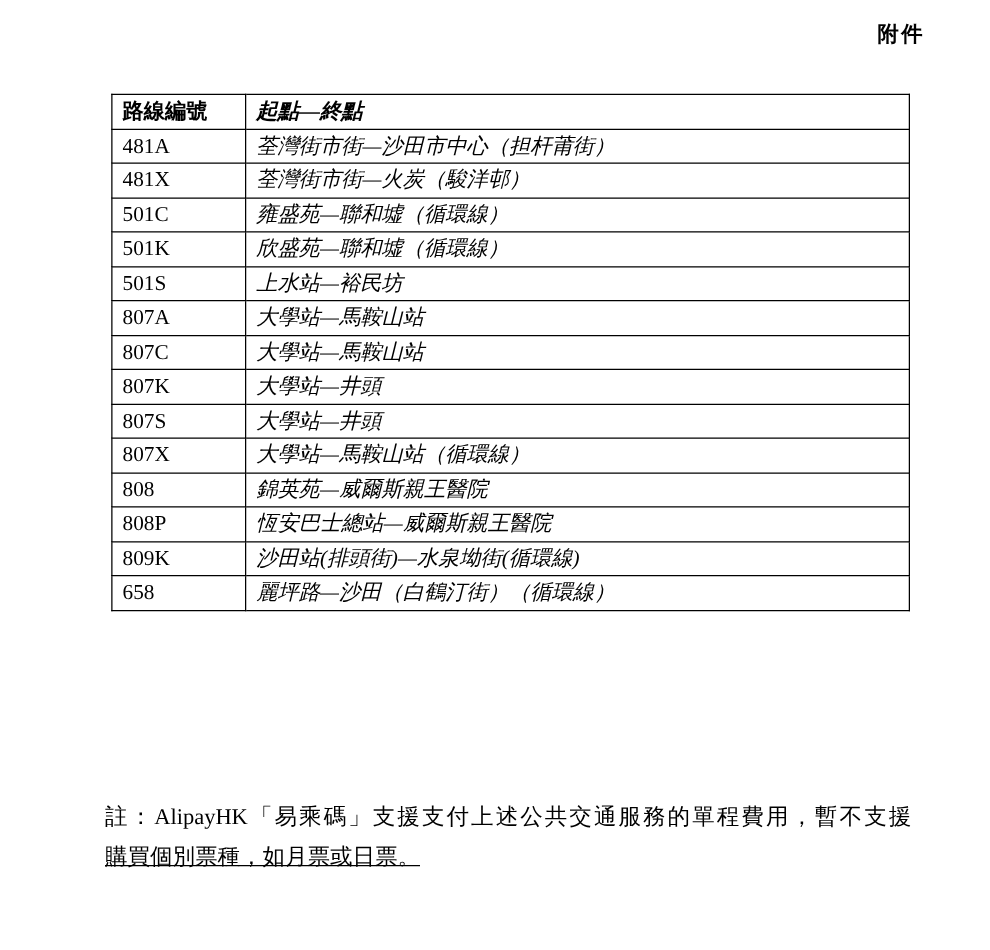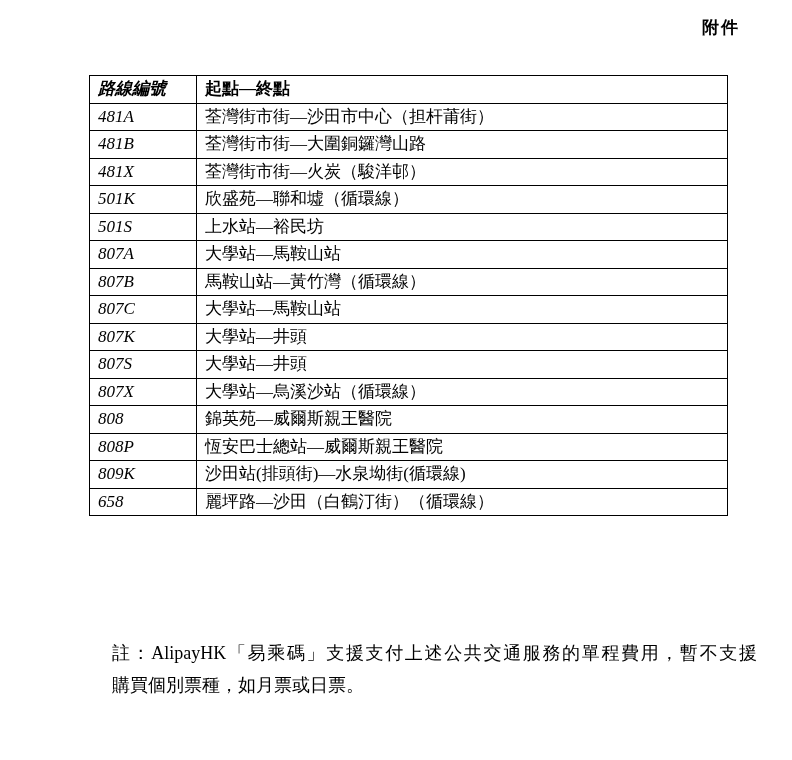--- a/index.html
+++ b/index.html
@@ -41,37 +41,37 @@
     font-size: 17px;
     line-height: 1.2;
     vertical-align: middle;
     text-align: left;
     white-space: nowrap;
     overflow: hidden;
   }
   table.routes-table th {
     font-weight: bold;
   }
-  .col-route { width: 92px; font-style: italic; }
-  .col-od { width: auto; }
+  .col-route { width: 92px; }
+  .col-od { width: auto; font-style: italic; }
   .note {
     position: absolute;
     left: 84px;
     top: 637px;
     width: 645px;
     font-size: 18px;
     line-height: 32px;
-    margin-left: 28px;
   }
   .note-line1 {
     text-align: justify;
     text-align-last: justify;
   }
   .note-line2 {
     text-align: left;
+    text-decoration: underline;
   }
 </style>
 </head>
 <body>
 
 <div class="page">
 
   <div class="attachment-label">附件</div>
 
   <table class="routes-table">
@@ -80,58 +80,54 @@
         <th class="col-route">路線編號</th>
         <th class="col-od">起點—終點</th>
       </tr>
     </thead>
     <tbody id="routes-body">
         <tr>
           <td class="col-route">481A</td>
           <td class="col-od">荃灣街市街—沙田市中心（担杆莆街）</td>
         </tr>
         <tr>
-          <td class="col-route">481B</td>
-          <td class="col-od">荃灣街市街—大圍銅鑼灣山路</td>
+          <td class="col-route">481X</td>
+          <td class="col-od">荃灣街市街—火炭（駿洋邨）</td>
         </tr>
         <tr>
-          <td class="col-route">481X</td>
-          <td class="col-od">荃灣街市街—火炭（駿洋邨）</td>
+          <td class="col-route">501C</td>
+          <td class="col-od">雍盛苑—聯和墟（循環線）</td>
         </tr>
         <tr>
           <td class="col-route">501K</td>
           <td class="col-od">欣盛苑—聯和墟（循環線）</td>
         </tr>
         <tr>
           <td class="col-route">501S</td>
           <td class="col-od">上水站—裕民坊</td>
         </tr>
         <tr>
           <td class="col-route">807A</td>
           <td class="col-od">大學站—馬鞍山站</td>
-        </tr>
-        <tr>
-          <td class="col-route">807B</td>
-          <td class="col-od">馬鞍山站—黃竹灣（循環線）</td>
         </tr>
         <tr>
           <td class="col-route">807C</td>
           <td class="col-od">大學站—馬鞍山站</td>
         </tr>
         <tr>
           <td class="col-route">807K</td>
           <td class="col-od">大學站—井頭</td>
         </tr>
         <tr>
           <td class="col-route">807S</td>
           <td class="col-od">大學站—井頭</td>
         </tr>
         <tr>
           <td class="col-route">807X</td>
-          <td class="col-od">大學站—烏溪沙站（循環線）</td>
+          <td class="col-od">大學站—馬鞍山站（循環線）</td>
         </tr>
         <tr>
           <td class="col-route">808</td>
           <td class="col-od">錦英苑—威爾斯親王醫院</td>
         </tr>
         <tr>
           <td class="col-route">808P</td>
           <td class="col-od">恆安巴士總站—威爾斯親王醫院</td>
         </tr>
         <tr>

